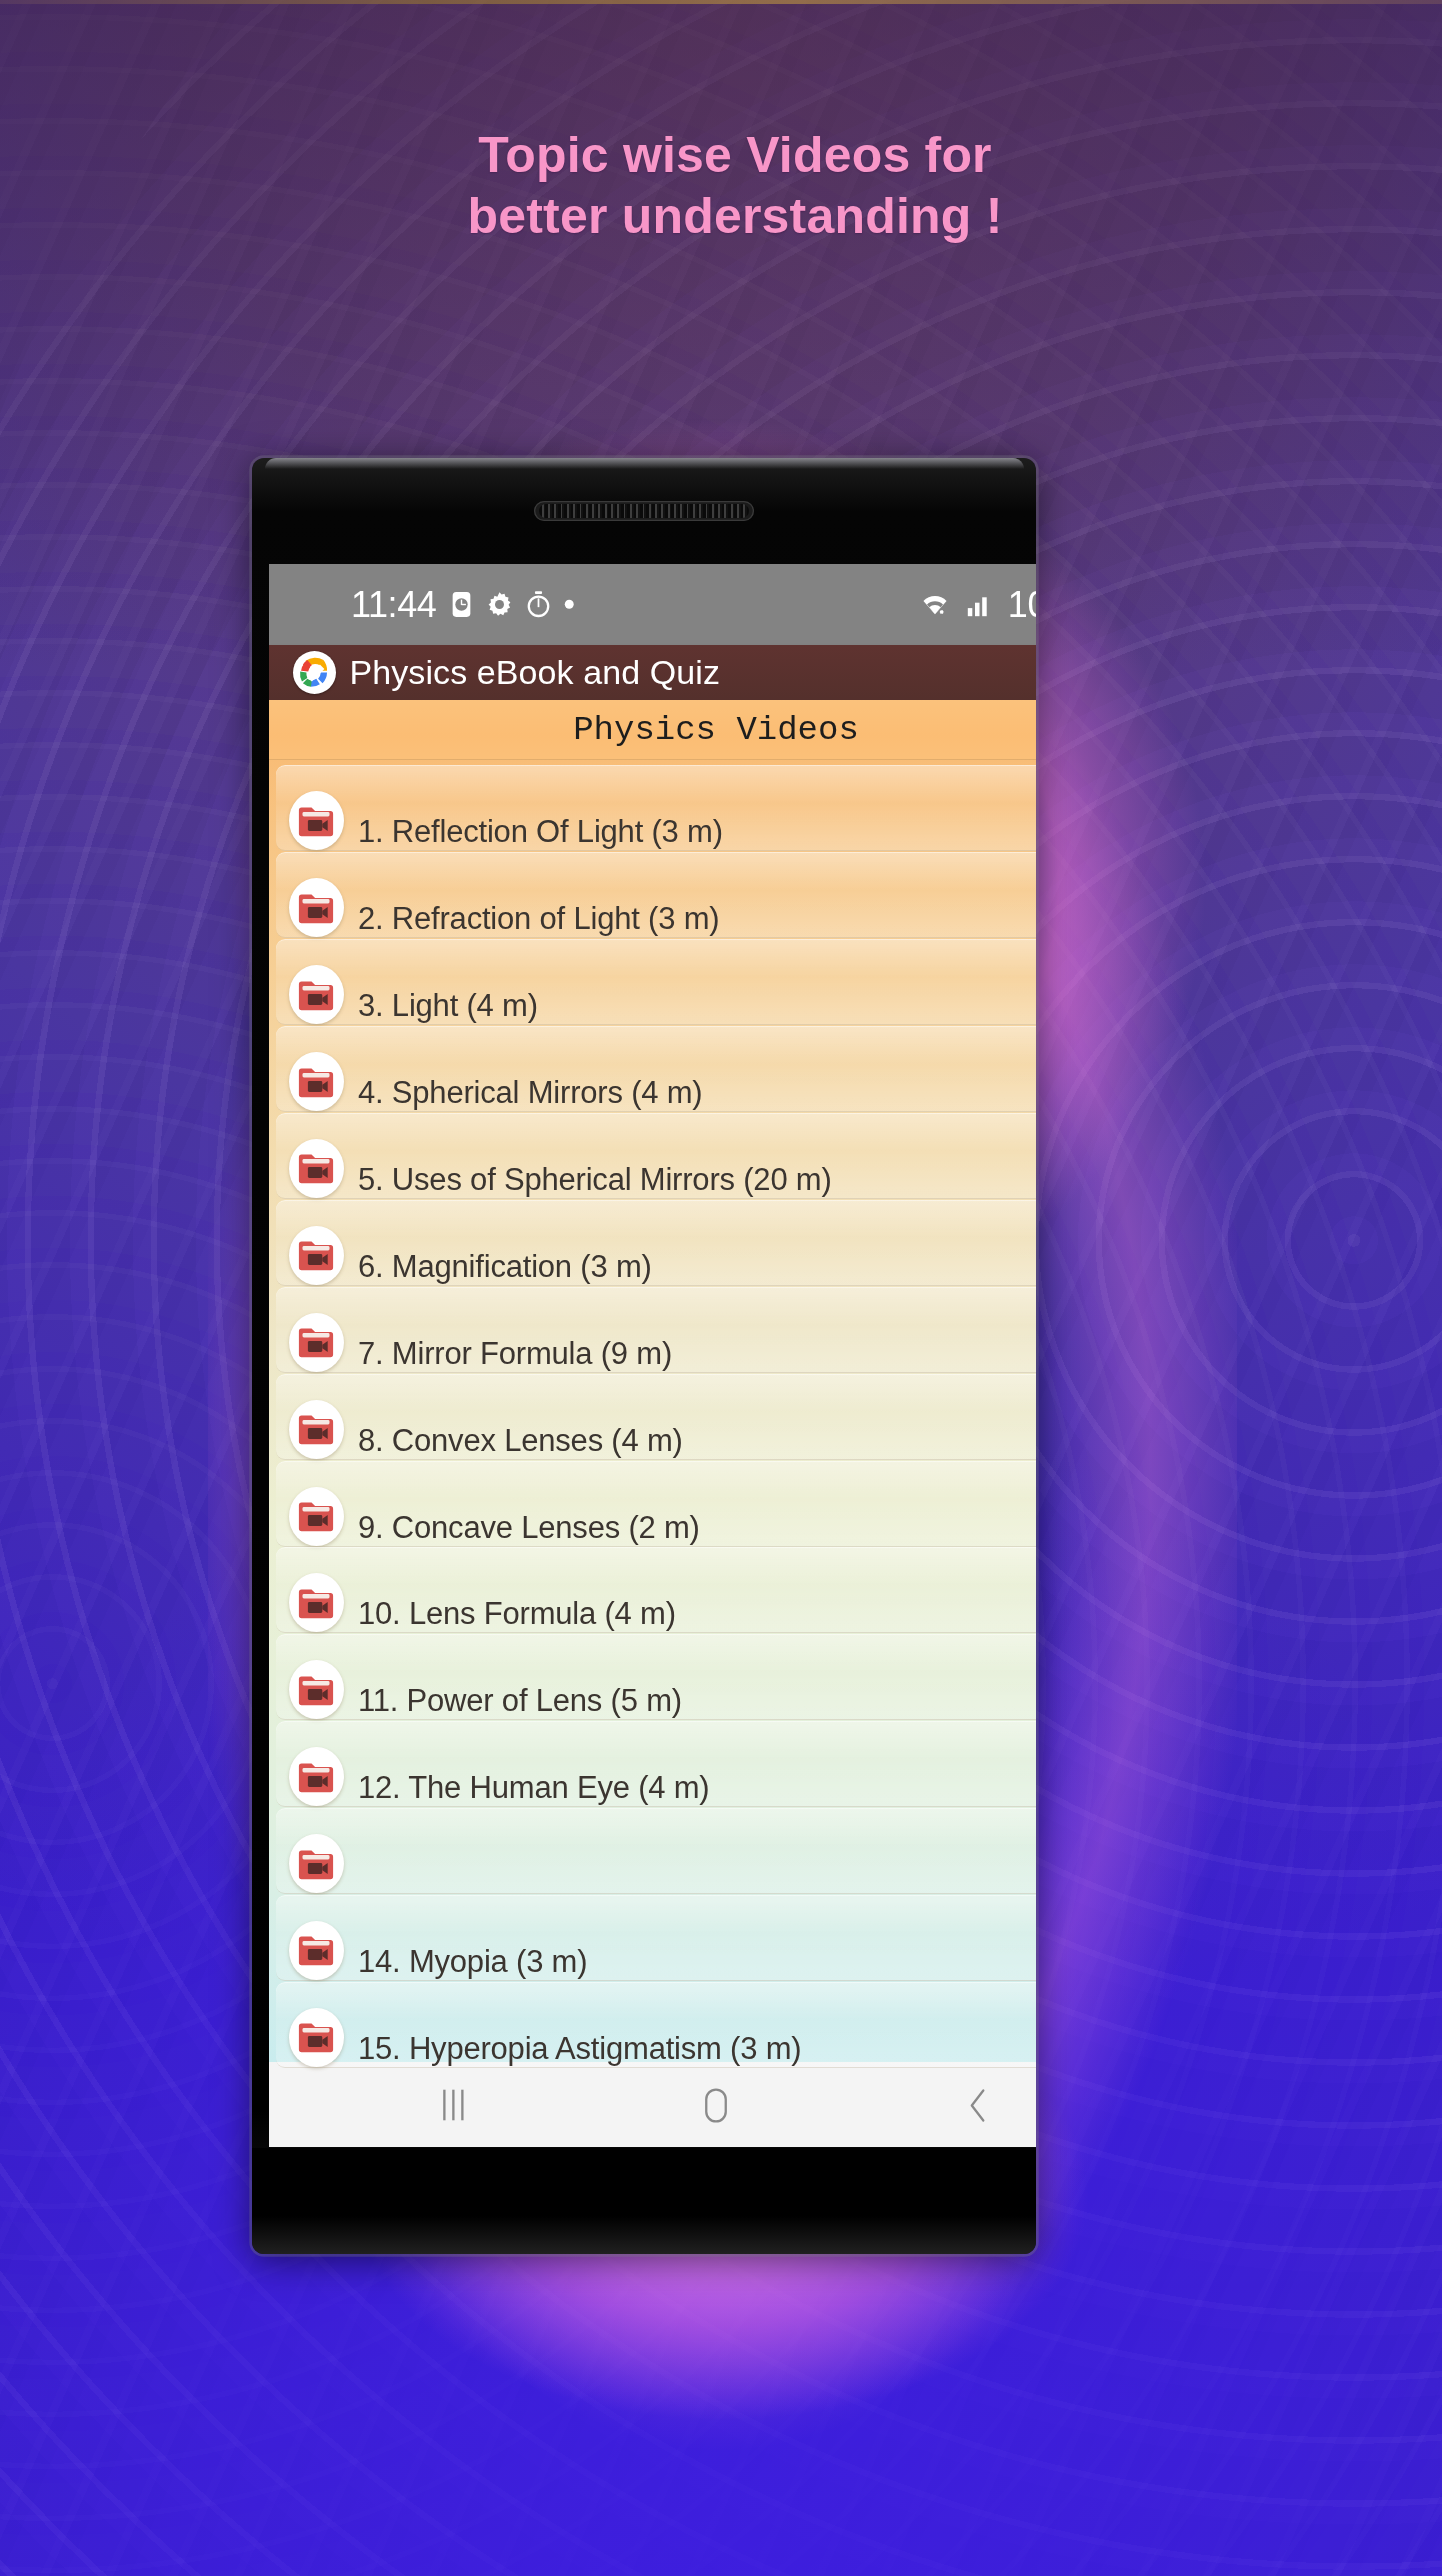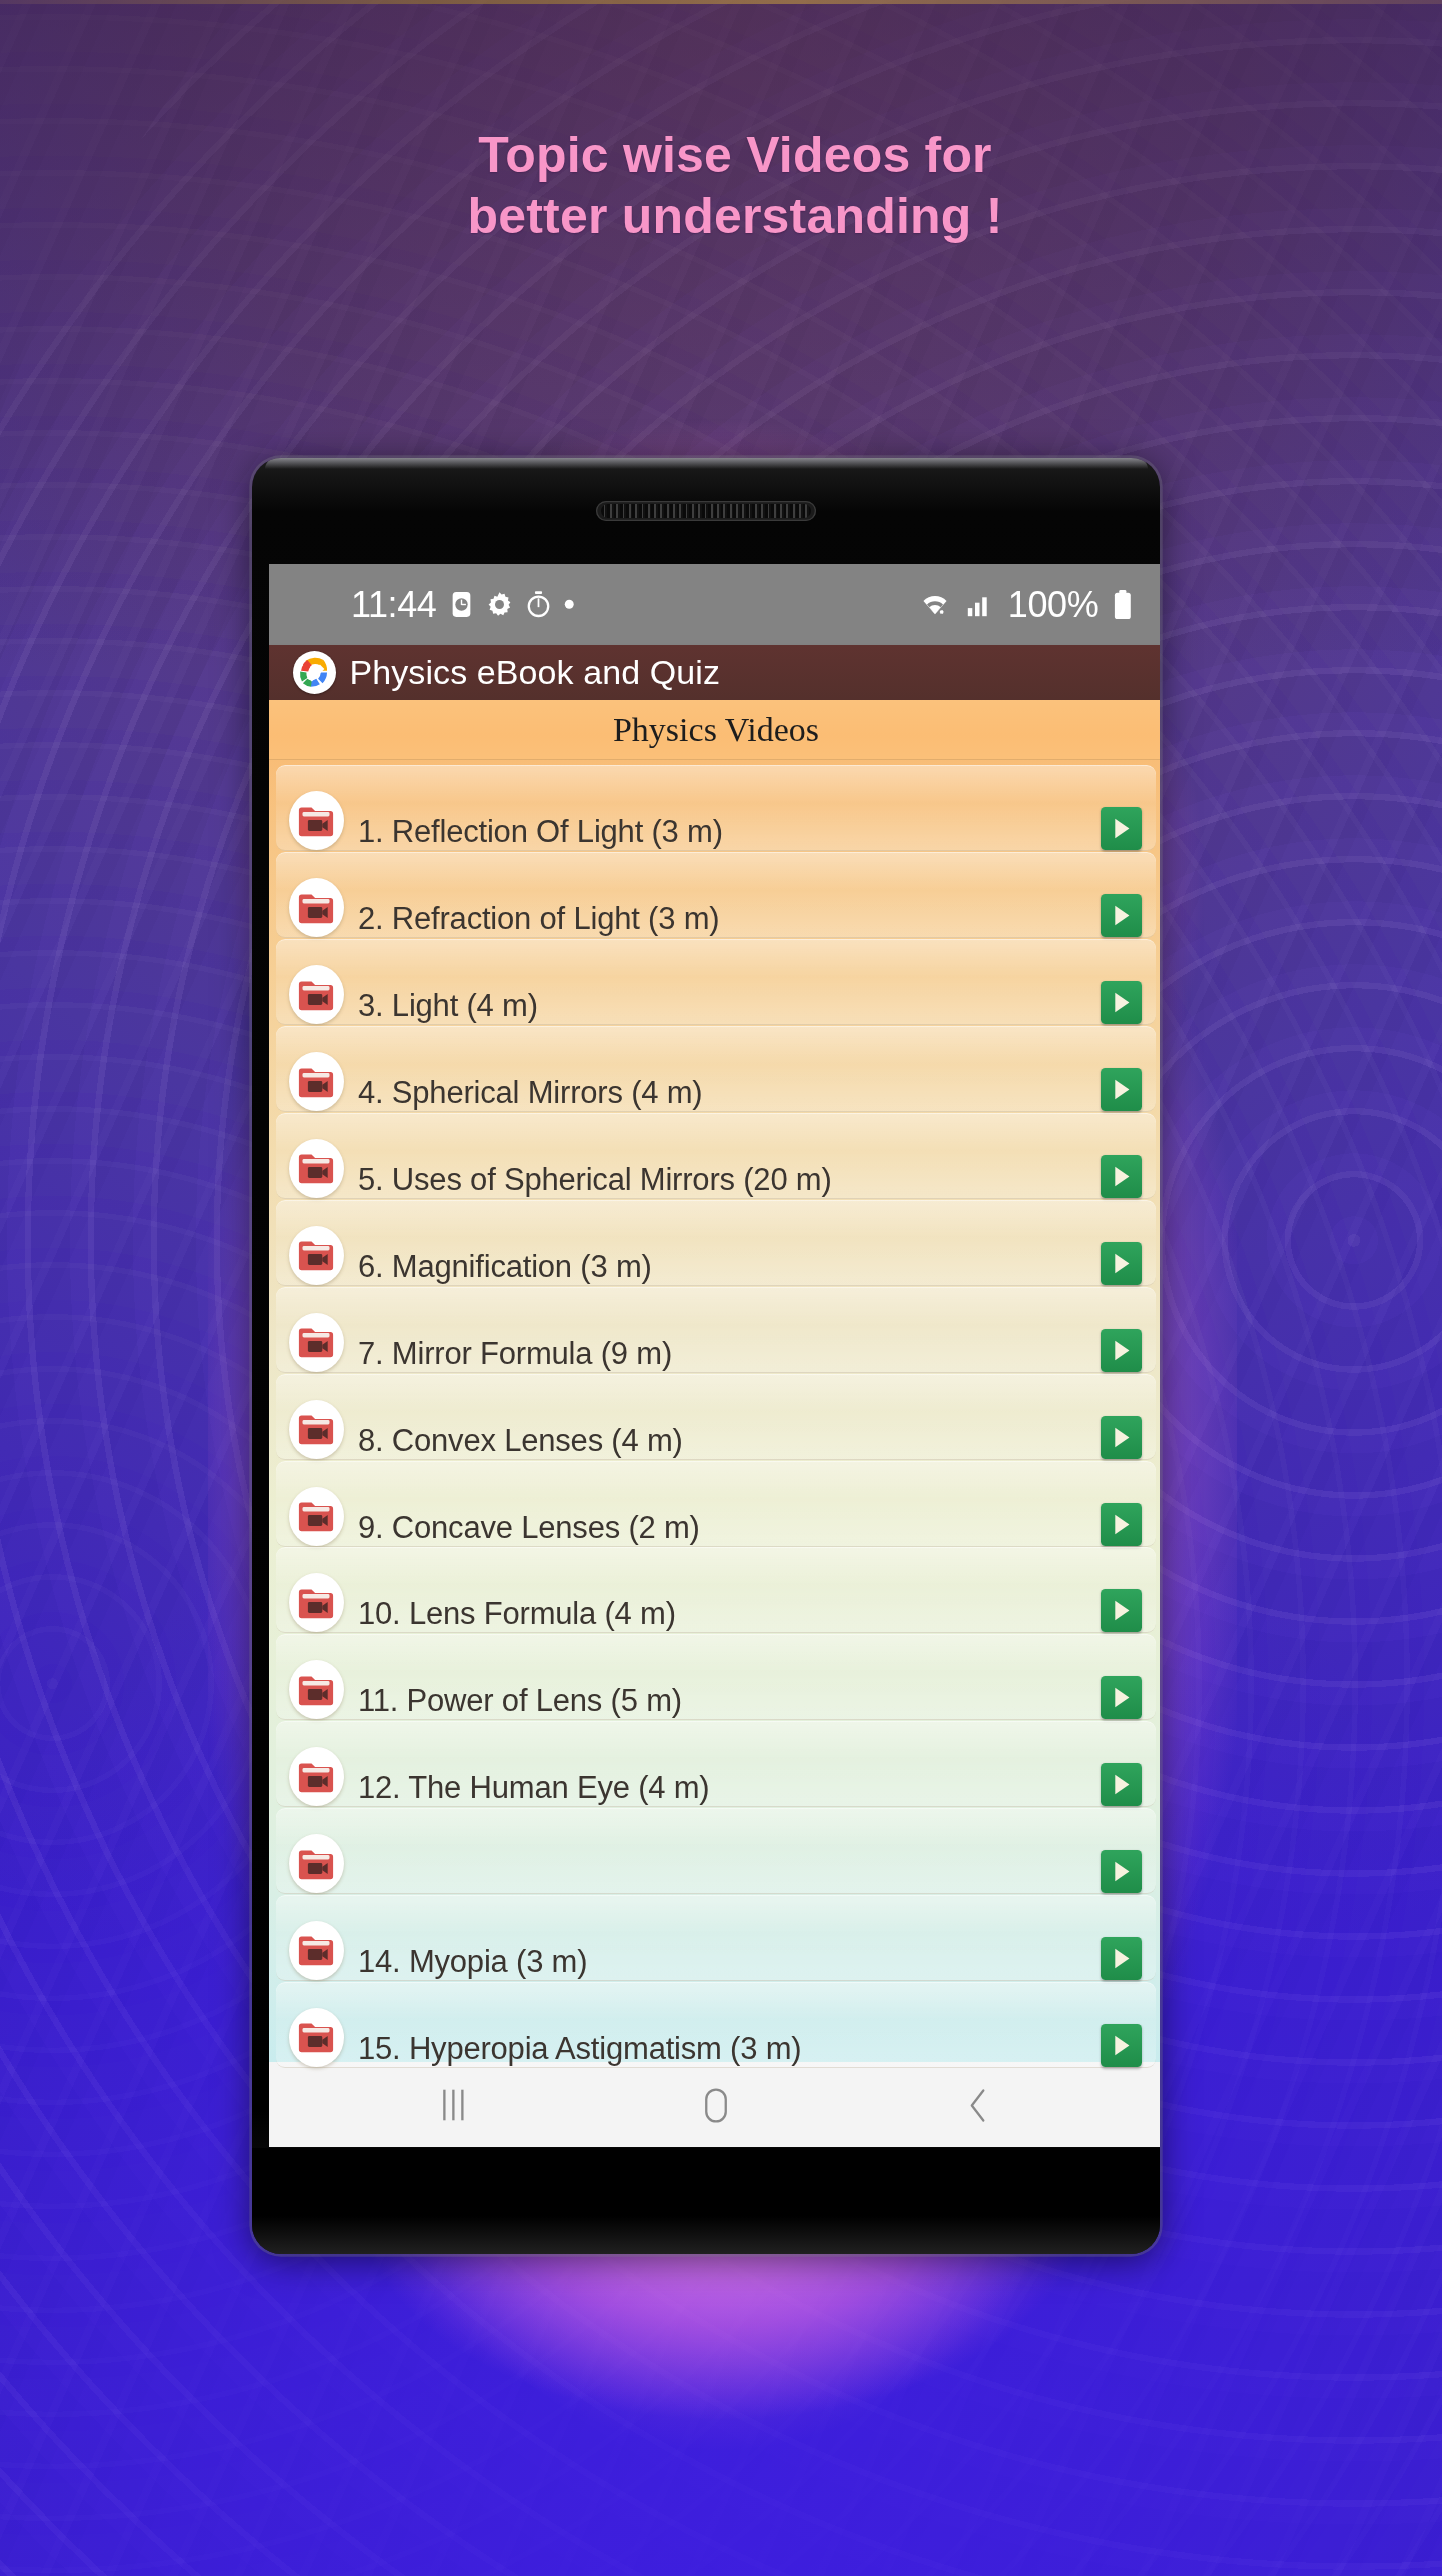--- a/index.html
+++ b/index.html
@@ -123,22 +123,22 @@
     left: 208px; top: 501px;
     width: 1029px; height: 1950px;
     z-index: 2;
     pointer-events: none;
     background: radial-gradient(ellipse 52% 50% at 50% 50%, rgba(255,130,230,0.0) 60%, rgba(255,130,230,0.30) 80%, rgba(255,130,230,0.0) 100%);
   }
 
   .phone {
     position: absolute;
     left: 252px; top: 458px;
-    width: 908px; height: 1796px;
-    border-radius: 29px;
+    width: 784px; height: 1796px;
+    border-radius: 12px;
     background: linear-gradient(180deg, #1d1d1d 0%, #050505 3%, #000000 92%, #191919 100%);
     box-shadow:
       0 0 0 2.7px rgba(130,130,140,0.30),
       0 5.4px 36px rgba(0,0,0,0.55);
     z-index: 4;
     overflow: hidden;
   }
   .phone-top-hl {
     position: absolute; left: 12.5px; right: 12.5px; top: 0; height: 10.7px;
     background: linear-gradient(180deg, rgba(190,190,200,0.65), rgba(120,120,130,0.0));
@@ -214,21 +214,21 @@
   
   .pagetitle-bar {
     height: 59px;
     background: linear-gradient(180deg, #fbc27c 0%, #fbbd74 60%, #fbc079 100%);
     display: flex; align-items: center; justify-content: center;
     border-bottom: 0.9px solid rgba(150,110,60,0.25);
   }
   .pagetitle {
     font-size: 34px;
     color: #1d1d1d;
-    font-family: Liberation Serif, serif;
+    font-family: Liberation Mono, monospace;
   }
 
   
   .videolist {
     position: relative;
     height: 1302px;
     background: linear-gradient(180deg,
       #f8bd77 0%,
       #f7c584 6%,
       #f6cf95 16%,

